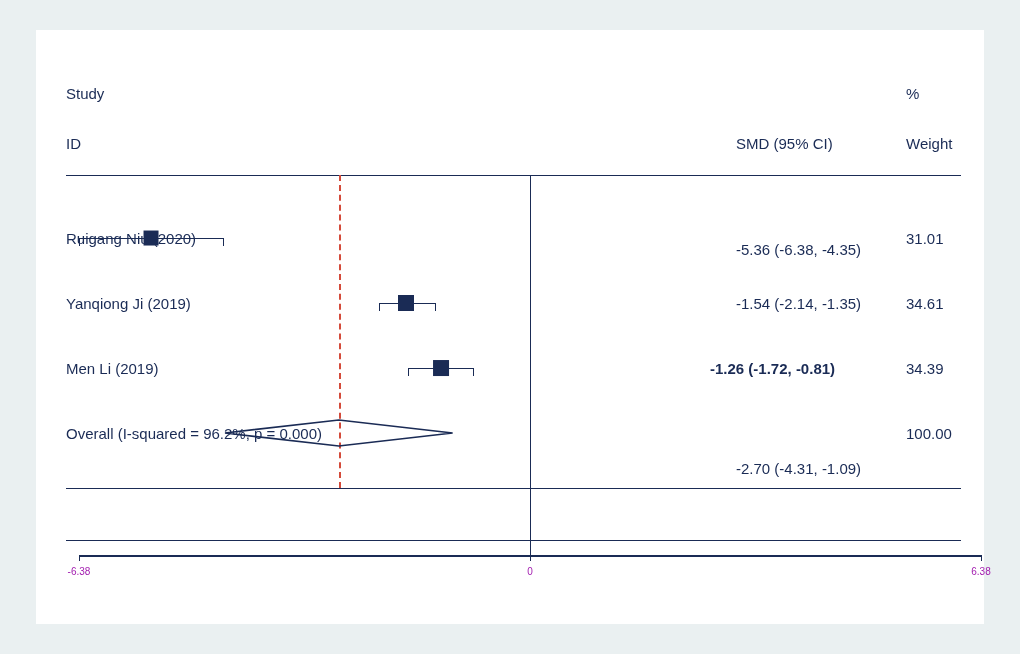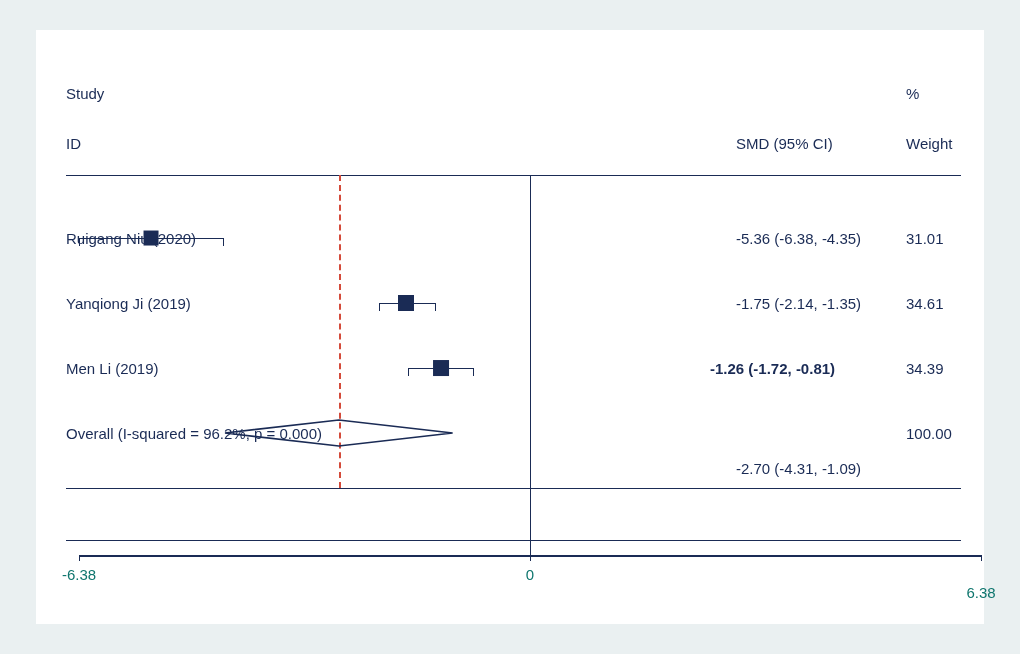--- a/index.html
+++ b/index.html
@@ -26,22 +26,22 @@
     top: 30px;
     width: 948px;
     height: 594px;
   }
   .txt {
     position: absolute;
     white-space: nowrap;
   }
   .tick {
     position: absolute;
-    font-size: 15px;
-    color: #0f766e;
+    font-size: 10px;
+    color: #a21caf;
     transform: translateX(-50%);
   }
   .axis-line {
     position: absolute;
     background: #1a2b55;
   }
   .solid-v {
     position: absolute;
     width: 0;
     border-left: 1.7px solid #1a2b55;
@@ -99,25 +99,25 @@
   <div class="txt" style="left:870px; top:55px;">%</div>
   <div class="txt" style="left:870px; top:105px;">Weight</div>
 
   <div class="hr-line" style="left:30px; top:145px; width:895px;"></div>
 
   <div class="solid-v" style="left:494px; top:145px; height:380px;"></div>
 
   <div class="dash-v" style="left:303px; top:145px; height:313px;"></div>
 
   <div class="txt" style="left:30px; top:200px;">Ruigang Niu (2020)</div>
-  <div class="txt" style="left:700px; top:200px;">-5.36 (-6.38, -4.35)</div>
+  <div class="txt" style="left:700px; top:211px;">-5.36 (-6.38, -4.35)</div>
   <div class="txt" style="left:870px; top:200px;">31.01</div>
 
   <div class="txt" style="left:30px; top:265px;">Yanqiong Ji (2019)</div>
-  <div class="txt" style="left:700px; top:265px;">-1.75 (-2.14, -1.35)</div>
+  <div class="txt" style="left:700px; top:265px;">-1.54 (-2.14, -1.35)</div>
   <div class="txt" style="left:870px; top:265px;">34.61</div>
 
   <div class="txt" style="left:30px; top:330px;">Men Li (2019)</div>
   <div class="txt" style="left:674px; top:330px;font-weight:bold;">-1.26 (-1.72, -0.81)</div>
   <div class="txt" style="left:870px; top:330px;">34.39</div>
 
   <div class="txt" style="left:30px; top:395px;">
     <span>Overall  (I-squared = </span><span>96.2%</span><span>, p = </span><span>0.000</span><span>)</span>
   </div>
   <div class="txt" style="left:700px; top:395px;margin-top:35px;">-2.70 (-4.31, -1.09)</div>
@@ -128,21 +128,21 @@
 
   <div class="hr-line" style="left:30px; top:510px; width:895px;"></div>
 
   <div class="axis-line" style="left:43px; top:525px; width:903px; height:1.5px;"></div>
   <div class="tick-mark" style="left:43px;  top:525px;"></div>
   <div class="tick-mark" style="left:494px; top:525px;"></div>
   <div class="tick-mark" style="left:945px; top:525px;"></div>
 
   <div class="tick" style="left:43px;  top:536px;">-6.38</div>
   <div class="tick" style="left:494px; top:536px;">0</div>
-  <div class="tick" style="left:945px; top:536px;margin-top:18px;">6.38</div>
+  <div class="tick" style="left:945px; top:536px;">6.38</div>
 
   <div id="markers">
       <div class="ci-line" style="left: 43px; top: 208px; width: 143.5px;"></div>
       <div class="ci-cap" style="left: 43px; top: 208px;"></div>
       <div class="ci-cap" style="left: 186.5px; top: 208px;"></div>
       <div class="pt" style="left: 115.103px; top: 208px; width: 14.9598px; height: 14.9598px;"></div>
       <div class="ci-line" style="left: 342.724px; top: 273px; width: 55.8448px;"></div>
       <div class="ci-cap" style="left: 342.724px; top: 273px;"></div>
       <div class="ci-cap" style="left: 398.569px; top: 273px;"></div>
       <div class="pt" style="left: 370.293px; top: 273px; width: 16px; height: 16px;"></div>

